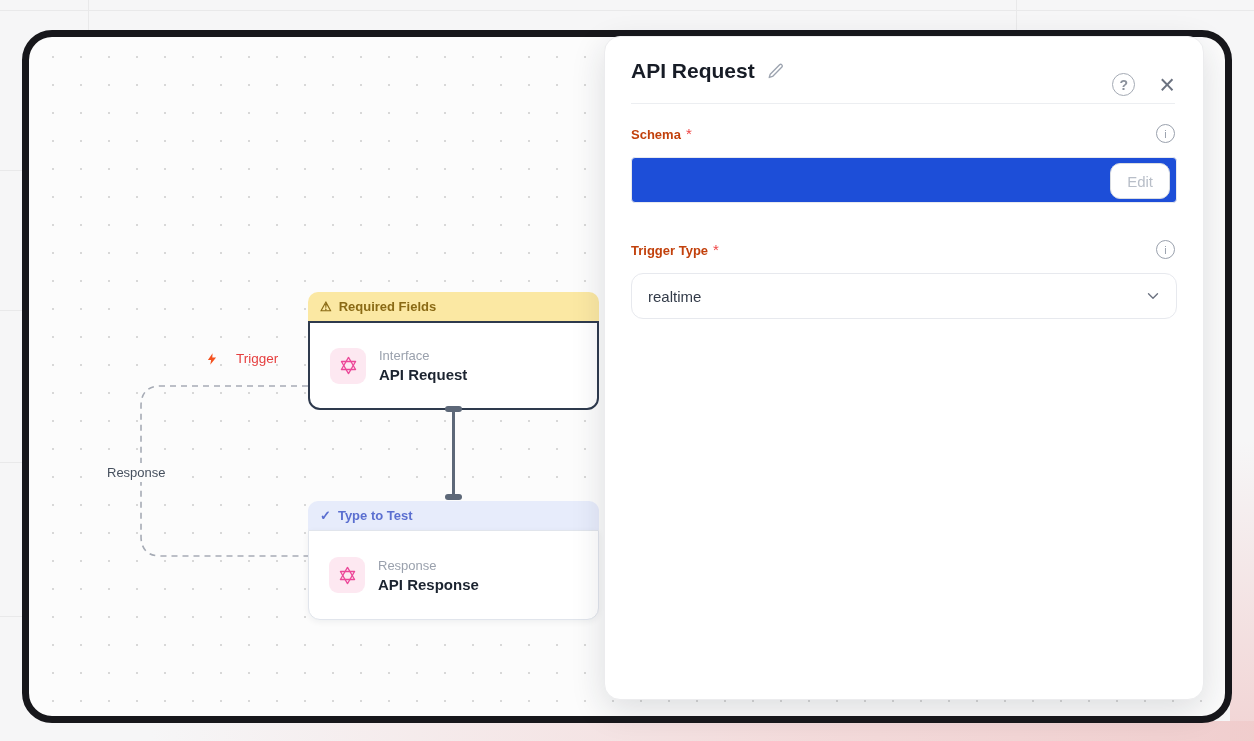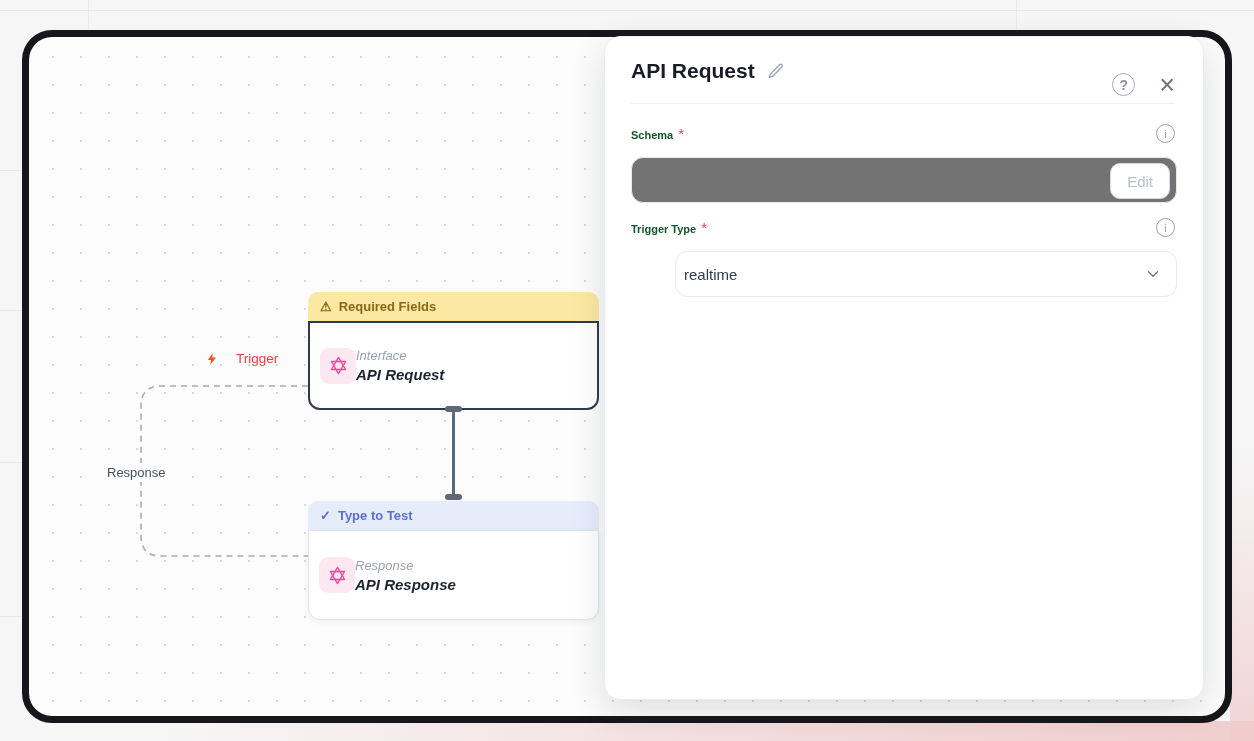--- a/index.html
+++ b/index.html
@@ -49,24 +49,23 @@
   .node { position:absolute; width:291px; }
   .node-banner {
     display:flex; align-items:center; gap:7px;
     height:29px; padding:0 12px;
     border-radius:10px 10px 0 0;
     font-size:13px; font-weight:700;
   }
   .banner-warning { background:#fbe8a3; color:#8a6a15; }
   .banner-ready   { background:#e7ecfb; color:#5b6fd0; }
   .node-body {
-    display:flex; align-items:center; 
-    background:#ffffff; padding:0 10px;
+    display:flex; align-items:center; gap:13px;
+    background:#ffffff; padding:0 20px;
     border-radius:0 0 12px 12px;
-    font-style:italic;
   }
   .node1 .node-body { height:89px; border:2px solid #2e3a4d; }
   .node2 .node-body { height:90px; border:1px solid #e1e5ec; box-shadow:0 2px 6px rgba(20,30,50,.06); }
   .node-icon {
     width:36px; height:36px; border-radius:9px;
     background:#fde8f1; display:flex; align-items:center; justify-content:center;
     flex:0 0 auto;
   }
   .node-category { font-size:13px; color:#9aa1ad; margin-bottom:3px; }
   .node-title { font-size:15px; font-weight:700; color:#1c2430; }
@@ -98,46 +97,46 @@
     background:#fff; cursor:pointer;
   }
   .close-btn {
     background:none; border:none; cursor:pointer;
     font-size:27px; line-height:20px; color:#6b7280; font-weight:400;
   }
   .panel-divider { height:1px; background:#eceef1; margin-top:20px; }
 
   .panel-body { padding:20px 26px 0 26px; }
   .field-label-row { display:flex; align-items:center; justify-content:space-between; margin-bottom:14px; }
-  .field-label { font-size:11px; font-weight:600; color:#14532d; }
+  .field-label { font-size:13px; font-weight:600; color:#c2410c; }
   .required-mark { color:#ef4444; margin-left:5px; font-size:15px; }
   .info-circle {
     width:19px; height:19px; border-radius:50%; border:1.5px solid #9aa1ad;
     color:#9aa1ad; font-size:11px; font-style:normal;
     display:flex; align-items:center; justify-content:center;
     background:#fff; cursor:pointer; margin-right:2px;
   }
   .schema-box {
-    position:relative; height:46px; border:1px solid #e7e9ee; border-radius:12px;
-    background:#737373; margin-bottom:15px; display:flex; align-items:center;
+    position:relative; height:46px; border:1px solid #e7e9ee; border-radius:4px;
+    background:#1d4ed8; margin-bottom:37px; display:flex; align-items:center;
   }
   .schema-input {
     flex:1; height:100%; border:none; outline:none; background:transparent;
     padding:0 14px; font-size:15px; font-family:"Liberation Sans",sans-serif; color:#374151;
   }
   .edit-btn {
     position:absolute; right:6px; top:5px; height:36px; padding:0 16px;
     border:1.5px solid #d8dce2; border-radius:10px; background:#fff;
     color:#b8bec8; font-size:15px; font-weight:500; cursor:pointer;
     font-family:"Liberation Sans",sans-serif;
   }
   .select-box {
     height:46px; border:1px solid #e7e9ee; border-radius:12px; background:#fff;
     display:flex; align-items:center; justify-content:space-between;
-    padding:0 14px 0 8px; cursor:pointer;margin-left:44px;
+    padding:0 14px 0 16px; cursor:pointer;
   }
   .select-value { font-size:15px; color:#333b49; }
 </style>
 </head>
 <body>
 
 <div id="stage">
 
   <div class="deco-line" style="left:0;top:10px;width:1254px;height:1px;"></div>
   <div class="deco-line" style="left:88px;top:0;width:1px;height:30px;"></div>

